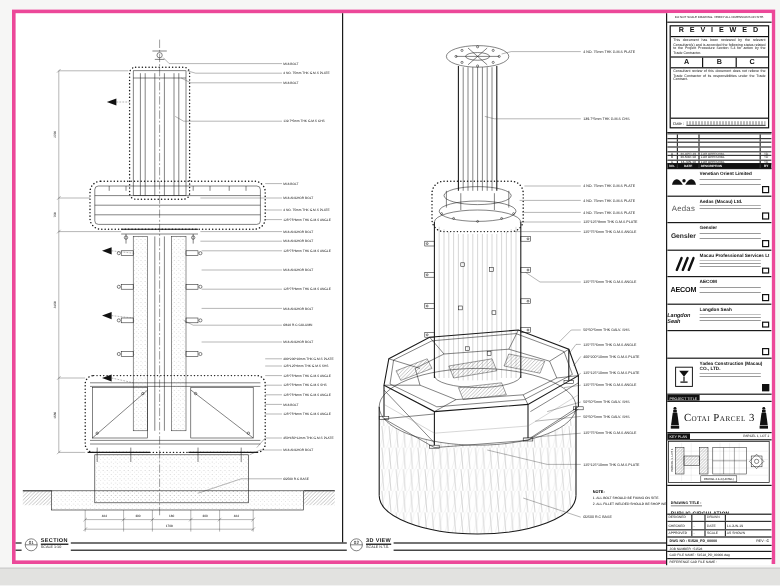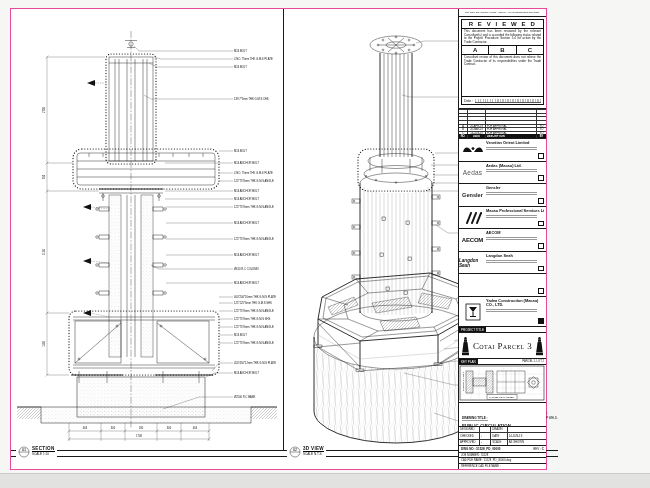--- a/index.html
+++ b/index.html
@@ -1,18 +1,18 @@
 <!DOCTYPE html>
 <html><head>
 <meta charset="utf-8">
 <style>
   html,body{margin:0;padding:0}
   .viewport{position:relative;width:650px;height:488px;background:#f6f6f5;font-family:"Liberation Sans",sans-serif;color:#111;overflow:hidden}
   .gray-band{position:absolute;left:0;bottom:0;width:650px;height:14px;background:#e2e2e0;border-top:1px solid #cccccc}
-  .sheet{position:absolute;left:10px;top:8px;width:537px;height:462px;background:#ffffff;border:1px solid #ec4899;box-sizing:border-box}
+  .sheet{position:absolute;left:10px;top:8px;width:636px;height:462px;background:#ffffff;border:3px solid #ec4899;box-sizing:border-box}
   .divider{position:absolute;left:272px;top:0;height:441px;width:0;border-left:1px solid #1a1a1a}
   .strip{position:absolute;left:0;width:547px;height:0;border-top:1px solid #1a1a1a}
   
   svg text{font-family:"Liberation Sans",sans-serif}
   .ln{fill:none;stroke:#1a1a1a;stroke-width:.45}
   .lnb{fill:none;stroke:#1a1a1a;stroke-width:.9}
   .lnt{fill:none;stroke:#777;stroke-width:.25}
   .cl{fill:none;stroke:#1a1a1a;stroke-width:.35;stroke-dasharray:7 1.6 1.6 1.6}
   .cloud{fill:none;stroke:#1a1a1a;stroke-width:1.2;stroke-dasharray:.1 2.7;stroke-linecap:round}
   .ldr{stroke:#333;stroke-width:.3;fill:none}

